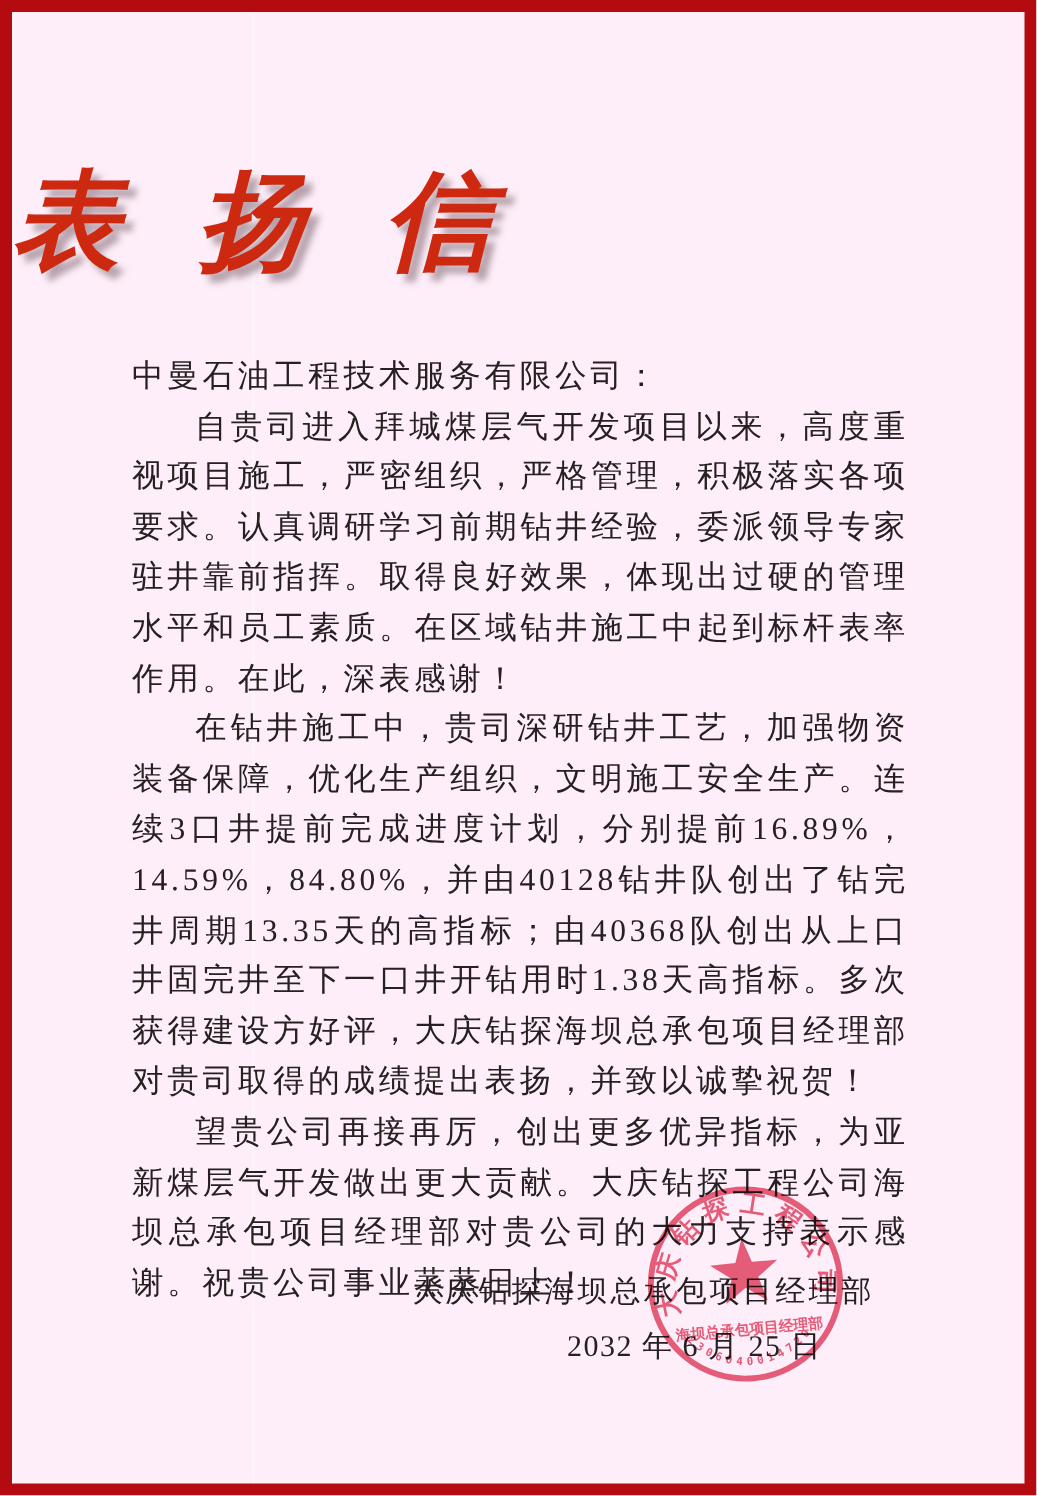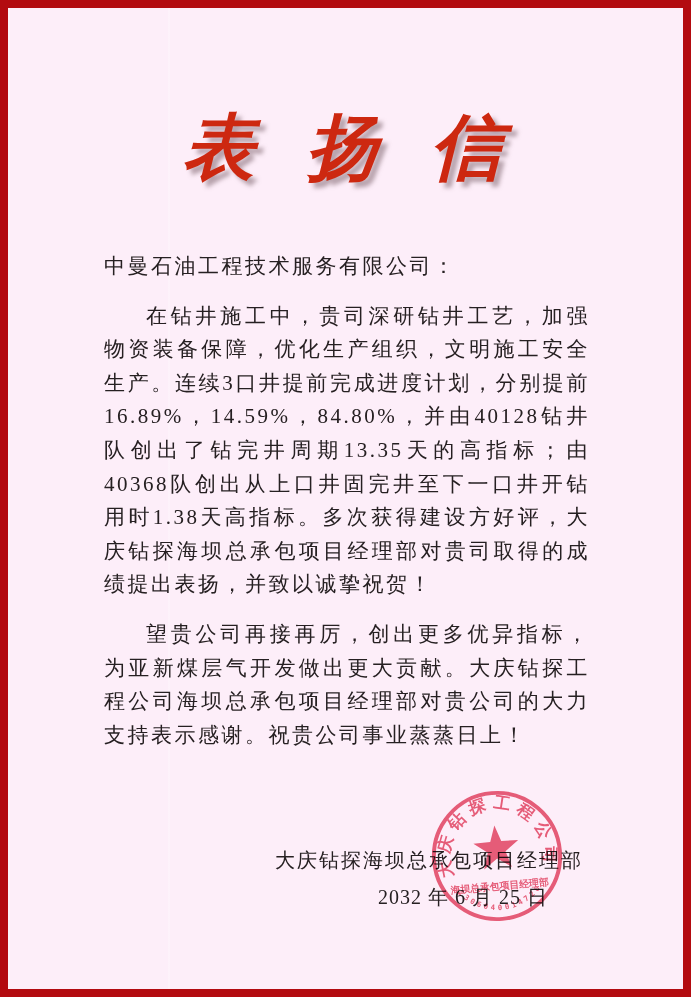--- a/index.html
+++ b/index.html
@@ -20,41 +20,40 @@
     background:
       linear-gradient(90deg, rgba(255,255,255,0.35) 0 2px, transparent 2px 90px),
       linear-gradient(90deg, transparent 0 160px, rgba(255,255,255,0.25) 160px 162px, transparent 162px 340px);
     pointer-events: none;
   }
   .title {
     position: absolute;
     top: 92px;
     left: 0;
     width: 100%;
-    text-align: center;
     font-size: 72px;
     font-weight: bold;
     color: #cd2810;
     letter-spacing: 6px;
     word-spacing: 22px;
     text-shadow: 5px 5px 4px rgba(125, 100, 110, 0.55);
     font-style: italic; 
   }
   .letter-body {
     position: absolute;
     top: 226px;
     left: 80px;
     width: 518px;
     font-size: 21px;
     line-height: 33.6px;
     color: #262022;
     letter-spacing: 2.5px;
   }
   .letter-body p {
-    margin: 16px;
+    margin: 0;
     text-align: justify;
     text-justify: inter-character;
   }
   .salutation { text-indent: 0; }
   .para { text-indent: 2em; }
   .signature {
     position: absolute;
     top: 839px;
     right: 0;
     width: 675px;
@@ -87,20 +86,21 @@
 </style>
 </head>
 <body>
 
 <div class="page">
 
   <div class="title">表 扬 信</div>
 
   <div class="letter-body">
     <p class="salutation">中曼石油工程技术服务有限公司：</p>
+    <p class="para">自贵司进入拜城煤层气开发项目以来，高度重视项目施工，严密组织，严格管理，积极落实各项要求。认真调研学习前期钻井经验，委派领导专家驻井靠前指挥。取得良好效果，体现出过硬的管理水平和员工素质。在区域钻井施工中起到标杆表率作用。在此，深表感谢！</p>
     <p class="para">在钻井施工中，贵司深研钻井工艺，加强物资装备保障，优化生产组织，文明施工安全生产。连续3口井提前完成进度计划，分别提前16.89%，14.59%，84.80%，并由40128钻井队创出了钻完井周期13.35天的高指标；由40368队创出从上口井固完井至下一口井开钻用时1.38天高指标。多次获得建设方好评，大庆钻探海坝总承包项目经理部对贵司取得的成绩提出表扬，并致以诚挚祝贺！</p>
     <p class="para">望贵公司再接再厉，创出更多优异指标，为亚新煤层气开发做出更大贡献。大庆钻探工程公司海坝总承包项目经理部对贵公司的大力支持表示感谢。祝贵公司事业蒸蒸日上！</p>
   </div>
 
   <div class="signature">大庆钻探海坝总承包项目经理部</div>
 
   <div class="date-line">2032 年 6 月 25 日</div>
 
   <svg class="stamp" viewBox="0 0 140 140">
 

